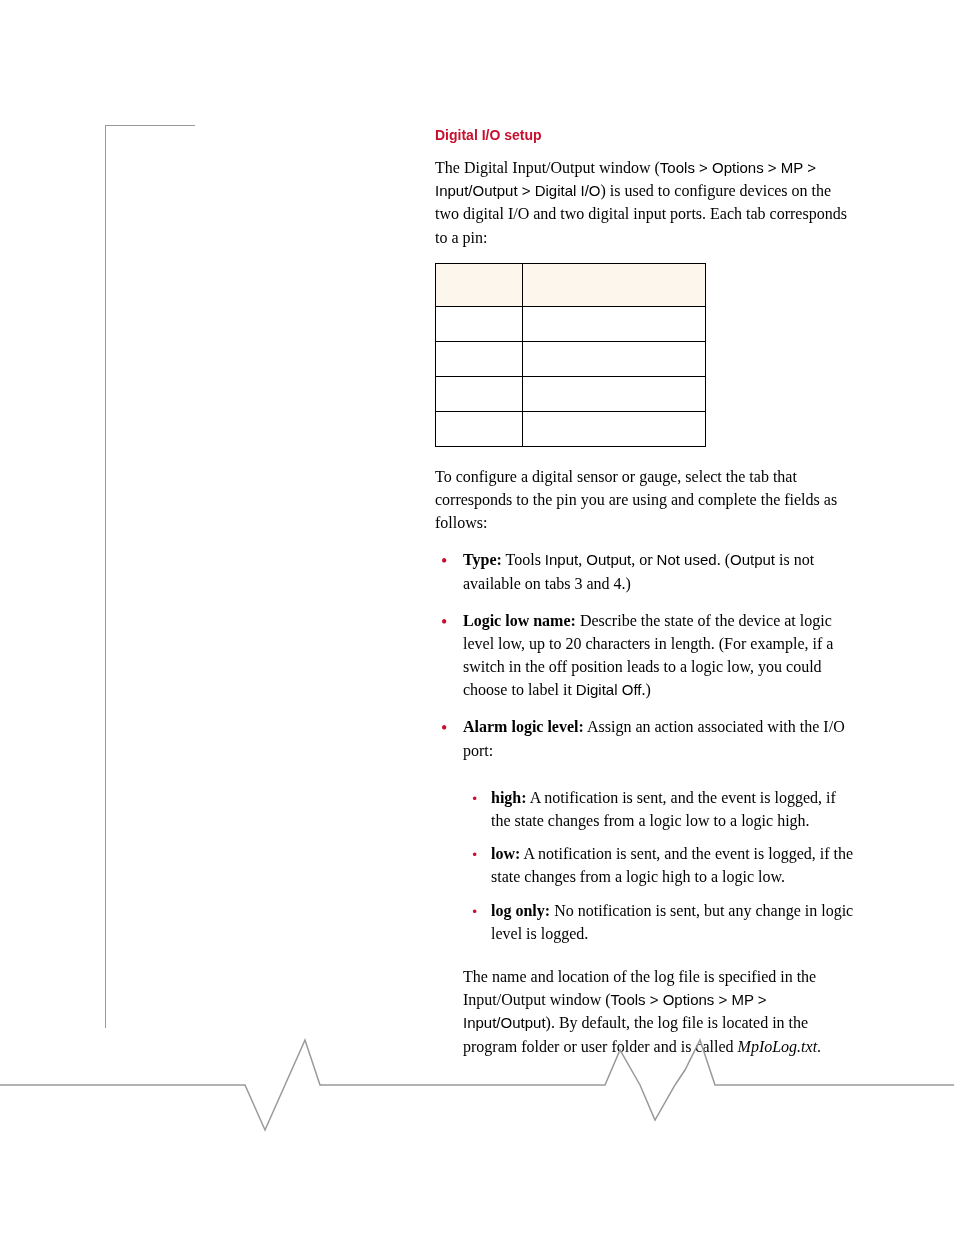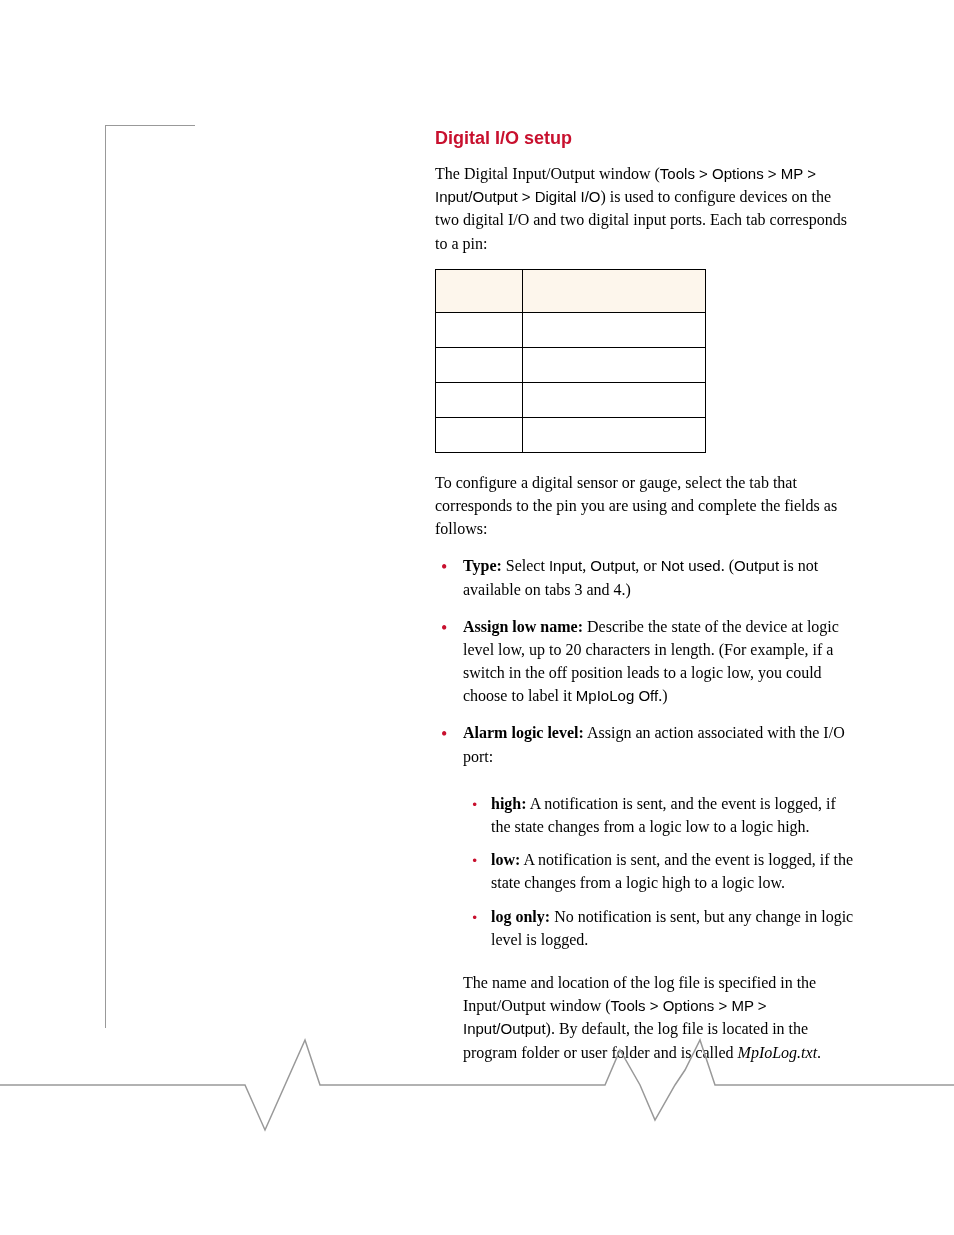--- a/index.html
+++ b/index.html
@@ -31,21 +31,21 @@
     left: 105px;
     top: 125px;
     width: 90px;
     height: 1px;
     background: #999;
   }
   .section-title {
     color: #c8102e;
     font-family: Arial, sans-serif;
     font-weight: bold;
-    font-size: 18px;
+    font-size: 14px;
     margin: 0 0 10px 0;
   }
   .body-text {
     margin: 0 0 14px 0;
     line-height: 1.45;
   }
   .sans {
     font-family: Arial, sans-serif;
     font-size: 15px;
   }
@@ -146,24 +146,24 @@
           <td></td>
           <td></td>
         </tr>
   </tbody>
     </table>
 
   <p class="body-text">To configure a digital sensor or gauge, select the tab that corresponds to the pin you are using and complete the fields as follows:</p>
 
   <ul>
     <li>
-      <span class="bold">Type:</span><span> Select </span><span class="sans">Input</span><span>, </span><span class="sans">Output</span><span>, or </span><span class="sans">Not used</span><span>. (</span><span class="sans">Output</span><span> is not available on tabs 3 and 4.)</span>
+      <span class="bold">Type:</span><span> Tools </span><span class="sans">Input</span><span>, </span><span class="sans">Output</span><span>, or </span><span class="sans">Not used</span><span>. (</span><span class="sans">Output</span><span> is not available on tabs 3 and 4.)</span>
     </li>
     <li>
-      <span class="bold">Assign low name:</span><span> Describe the state of the device at logic level low, up to 20 characters in length. (For example, if a switch in the off position leads to a logic low, you could choose to label it </span><span class="sans">MpIoLog Off</span><span>.)</span>
+      <span class="bold">Logic low name:</span><span> Describe the state of the device at logic level low, up to 20 characters in length. (For example, if a switch in the off position leads to a logic low, you could choose to label it </span><span class="sans">Digital Off</span><span>.)</span>
     </li>
     <li>
       <span class="bold">Alarm logic level:</span><span> Assign an action associated with the I/O port:</span>
       <ul>
         <li><span class="bold">high:</span><span> A notification is sent, and the event is logged, if the state changes from a logic low to a logic high.</span></li>
         <li><span class="bold">low:</span><span> A notification is sent, and the event is logged, if the state changes from a logic high to a logic low.</span></li>
         <li><span class="bold">log only:</span><span> No notification is sent, but any change in logic level is logged.</span></li>
       </ul>
       <p class="sub-para" style="margin-left:0;">
         <span>The name and location of the log file is specified in the Input/Output window (</span><span class="sans">Tools &gt; Options &gt; MP &gt; Input/Output</span><span>). By default, the log file is located in the program folder or user folder and is called </span><span class="italic">MpIoLog.txt</span><span>.</span>

